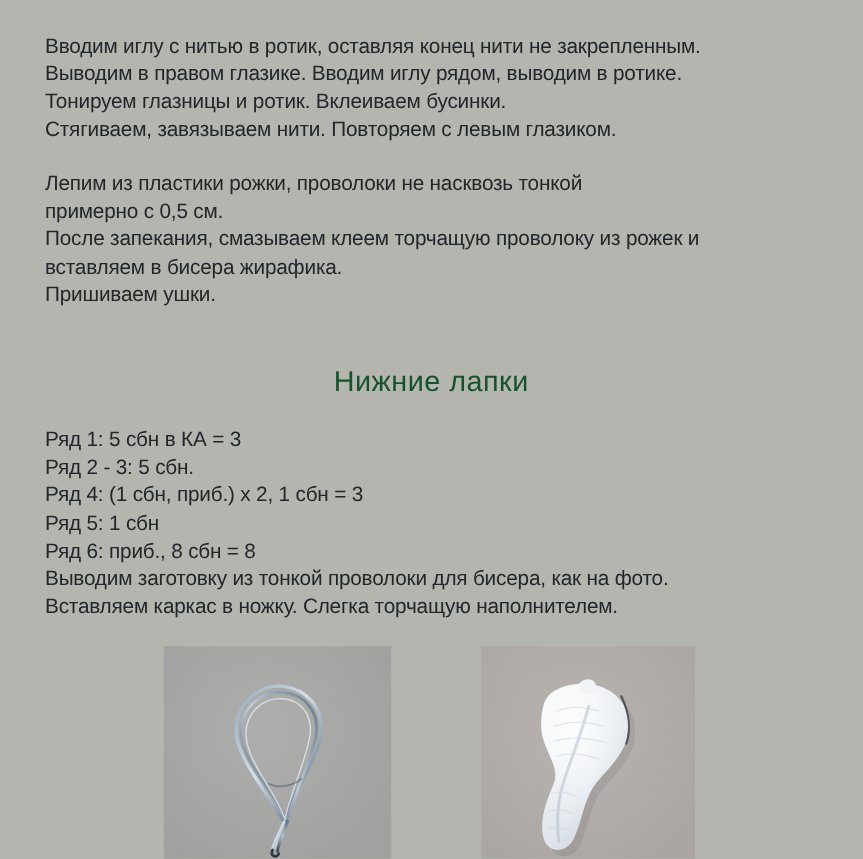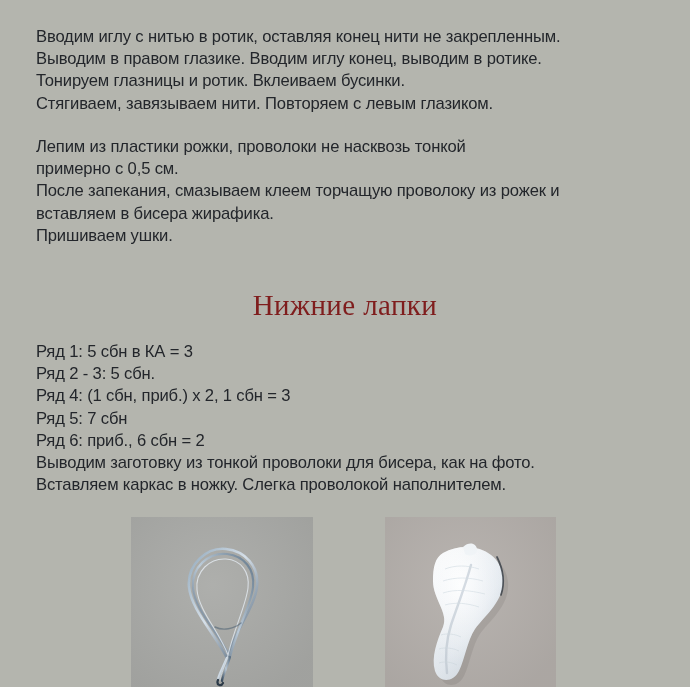--- a/index.html
+++ b/index.html
@@ -41,26 +41,26 @@
 
   #para-head-finish { top: 26px; }
   #para-horns      { top: 136px; }
 
   .section-title {
     position: absolute;
     top: 290px;
     left: 0;
     width: 690px;
     text-align: center;
-    font-size: 29px;
+    font-size: 23px;
     line-height: 30px;
     letter-spacing: 0.4px;
-    color: #7f1d1d;
+    color: #14532d;
     font-weight: 400;
-    font-family: Liberation Serif, serif;
+    font-family: Liberation Sans, sans-serif;
   }
 
   #para-rows   { top: 341px; }
   #para-frame  { top: 452px; }
 
   
   .photo {
     position: absolute;
     overflow: hidden;
   }
@@ -89,46 +89,46 @@
     background: radial-gradient(ellipse at 45% 40%, rgba(255,255,255,0.06), rgba(0,0,0,0.05) 85%);
   }
 </style>
 </head>
 <body>
 
 <div class="page">
 
   <div class="text-block" id="para-head-finish">
     <div class="line">Вводим иглу с нитью в ротик, оставляя конец нити не закрепленным.</div>
-    <div class="line">Выводим в правом глазике. Вводим иглу конец, выводим в ротике.</div>
+    <div class="line">Выводим в правом глазике. Вводим иглу рядом, выводим в ротике.</div>
     <div class="line">Тонируем глазницы и ротик. Вклеиваем бусинки.</div>
     <div class="line">Стягиваем, завязываем нити. Повторяем с левым глазиком.</div>
   </div>
 
   <div class="text-block" id="para-horns">
     <div class="line">Лепим из пластики рожки, проволоки не насквозь тонкой</div>
     <div class="line">примерно с 0,5 см.</div>
     <div class="line">После запекания, смазываем клеем торчащую проволоку из рожек и</div>
     <div class="line">вставляем в бисера жирафика.</div>
     <div class="line">Пришиваем ушки.</div>
   </div>
 
   <div class="section-title">Нижние лапки</div>
 
   <div class="text-block" id="para-rows">
     <div class="line">Ряд 1: 5 сбн в КА = 3</div>
     <div class="line">Ряд 2 - 3: 5 сбн.</div>
     <div class="line">Ряд 4: (1 сбн, приб.) х 2, 1 сбн = 3</div>
-    <div class="line">Ряд 5: 7 сбн</div>
-    <div class="line">Ряд 6: приб., 6 сбн = 2</div>
+    <div class="line">Ряд 5: 1 сбн</div>
+    <div class="line">Ряд 6: приб., 8 сбн = 8</div>
   </div>
 
   <div class="text-block" id="para-frame">
     <div class="line">Выводим заготовку из тонкой проволоки для бисера, как на фото.</div>
-    <div class="line">Вставляем каркас в ножку. Слегка проволокой наполнителем.</div>
+    <div class="line">Вставляем каркас в ножку. Слегка торчащую наполнителем.</div>
   </div>
 
   <div class="photo" id="photo-wire">
     <svg viewBox="0 0 182 170" preserveAspectRatio="none">
       <defs>
         <linearGradient id="wireGrad" x1="0" y1="0" x2="1" y2="1">
           <stop offset="0%" stop-color="#8fa7bb"></stop>
           <stop offset="45%" stop-color="#d7e2ec"></stop>
           <stop offset="100%" stop-color="#41566b"></stop>
         </linearGradient>

